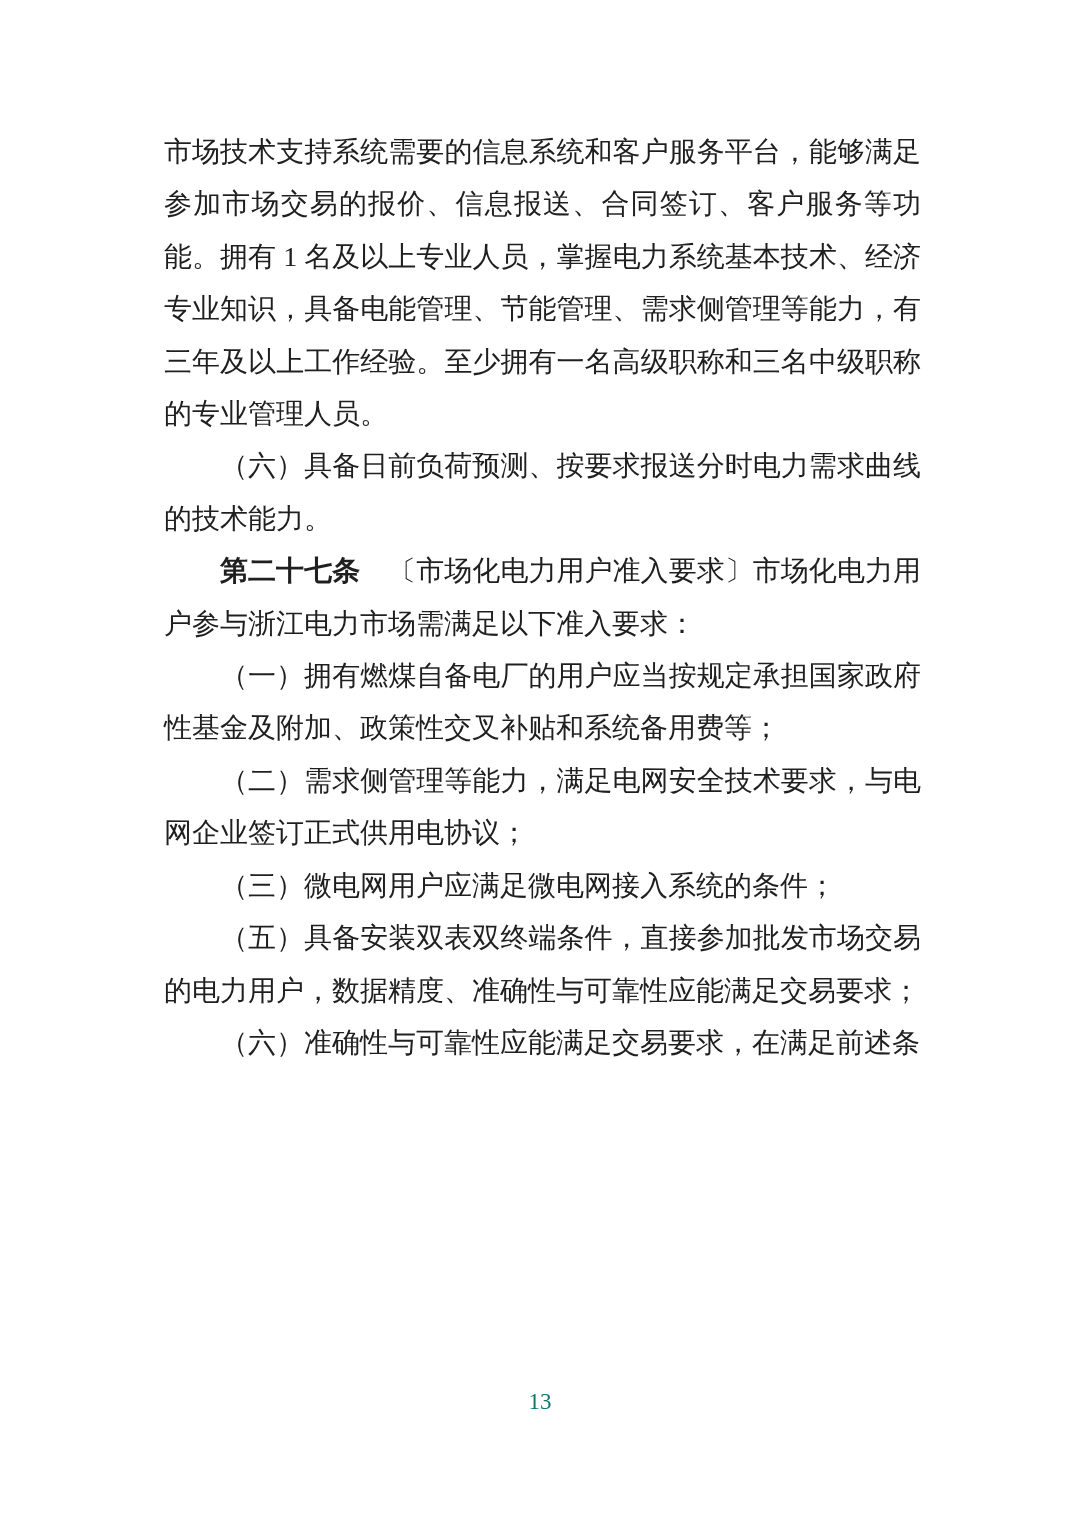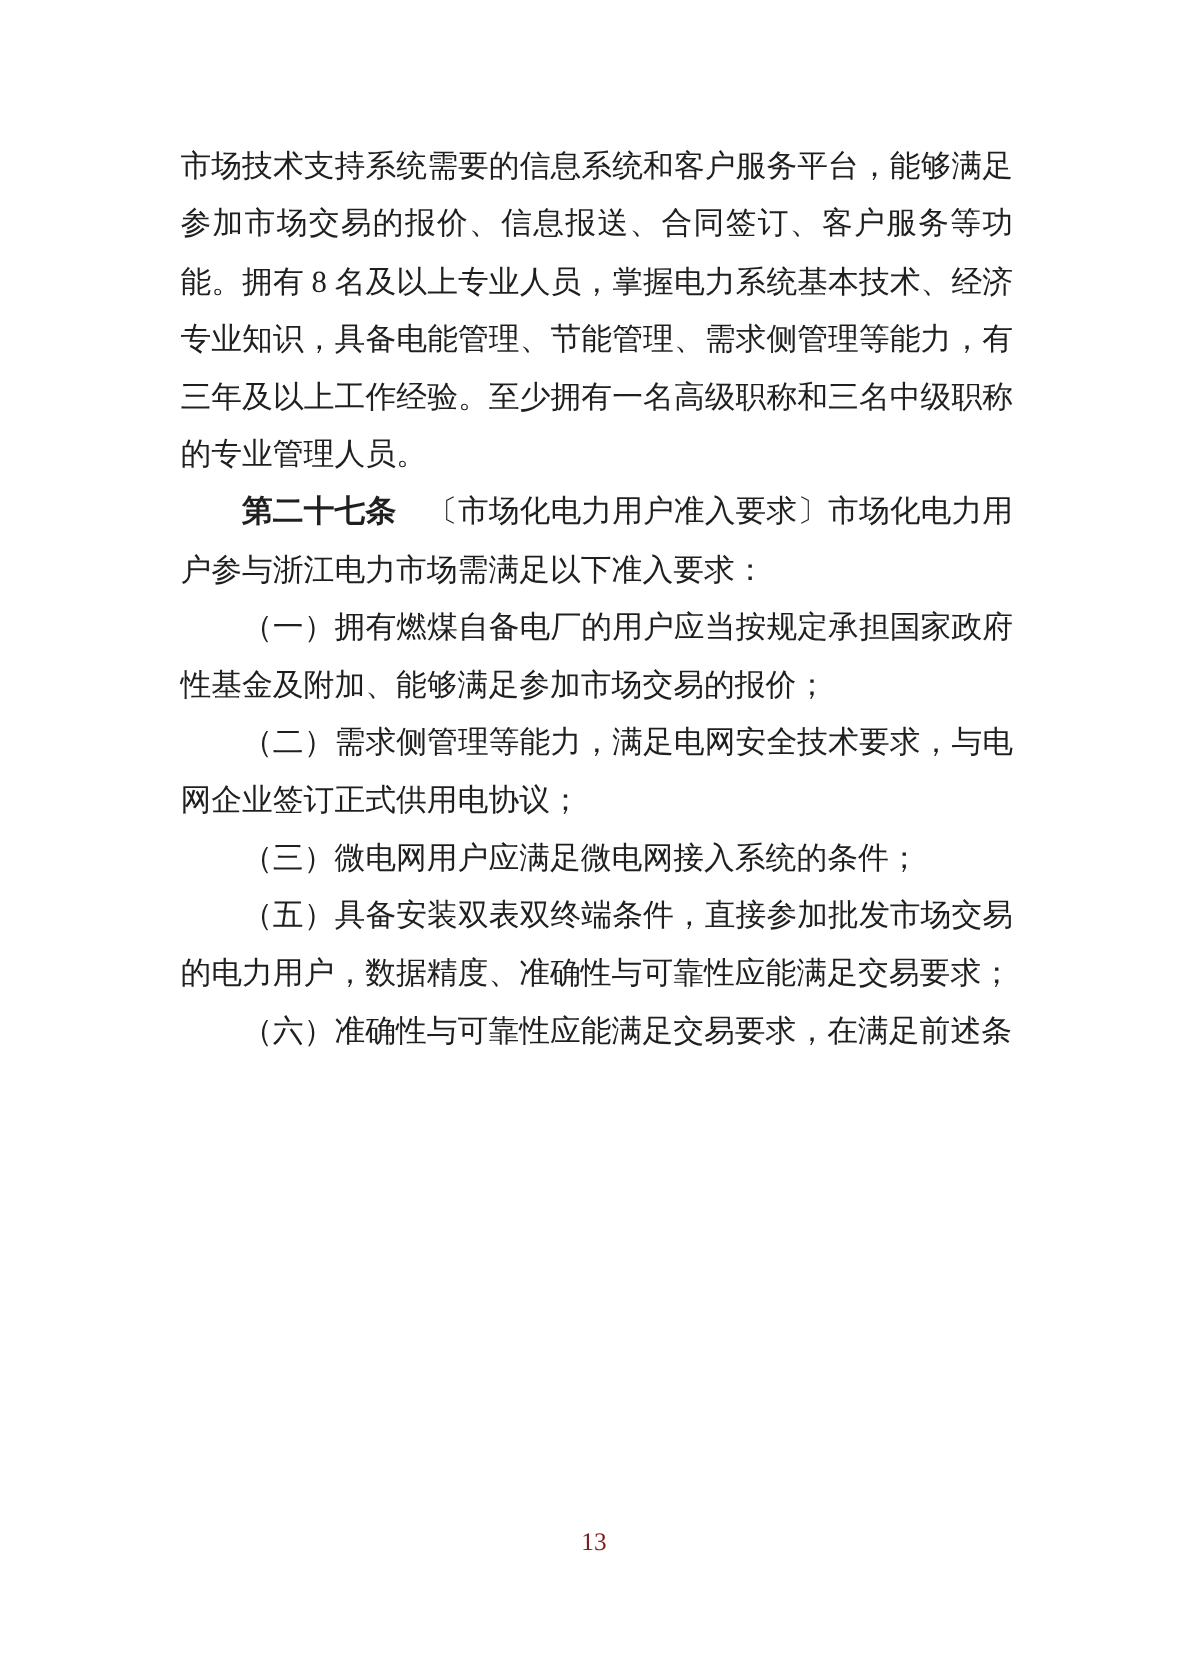--- a/index.html
+++ b/index.html
@@ -39,30 +39,31 @@
     margin-right: 1em;
   }
   .page-number {
     position: absolute;
     left: 0;
     right: 0;
     top: 1388px;
     text-align: center;
     font-size: 23px;
     line-height: 28px;
-    color: #7f1d1d;
+    color: #0f766e;
   }
 </style>
 </head>
 <body>
 
 <div class="page">
   <div class="text-block">
-    <p class="para first">市场技术支持系统需要的信息系统和客户服务平台，能够满足参加市场交易的报价、信息报送、合同签订、客户服务等功能。拥有 8 名及以上专业人员，掌握电力系统基本技术、经济专业知识，具备电能管理、节能管理、需求侧管理等能力，有三年及以上工作经验。至少拥有一名高级职称和三名中级职称的专业管理人员。</p>
+    <p class="para first">市场技术支持系统需要的信息系统和客户服务平台，能够满足参加市场交易的报价、信息报送、合同签订、客户服务等功能。拥有 1 名及以上专业人员，掌握电力系统基本技术、经济专业知识，具备电能管理、节能管理、需求侧管理等能力，有三年及以上工作经验。至少拥有一名高级职称和三名中级职称的专业管理人员。</p>
+    <p class="para">（六）具备日前负荷预测、按要求报送分时电力需求曲线的技术能力。</p>
     <p class="para"><span class="article-no">第二十七条</span><span>〔市场化电力用户准入要求〕市场化电力用户参与浙江电力市场需满足以下准入要求：</span></p>
-    <p class="para">（一）拥有燃煤自备电厂的用户应当按规定承担国家政府性基金及附加、能够满足参加市场交易的报价；</p>
+    <p class="para">（一）拥有燃煤自备电厂的用户应当按规定承担国家政府性基金及附加、政策性交叉补贴和系统备用费等；</p>
     <p class="para">（二）需求侧管理等能力，满足电网安全技术要求，与电网企业签订正式供用电协议；</p>
     <p class="para">（三）微电网用户应满足微电网接入系统的条件；</p>
     <p class="para">（五）具备安装双表双终端条件，直接参加批发市场交易的电力用户，数据精度、准确性与可靠性应能满足交易要求；</p>
     <p class="para">（六）准确性与可靠性应能满足交易要求，在满足前述条</p>
   </div>
   <div class="page-number">13</div>
 </div>
 
 </body></html>

